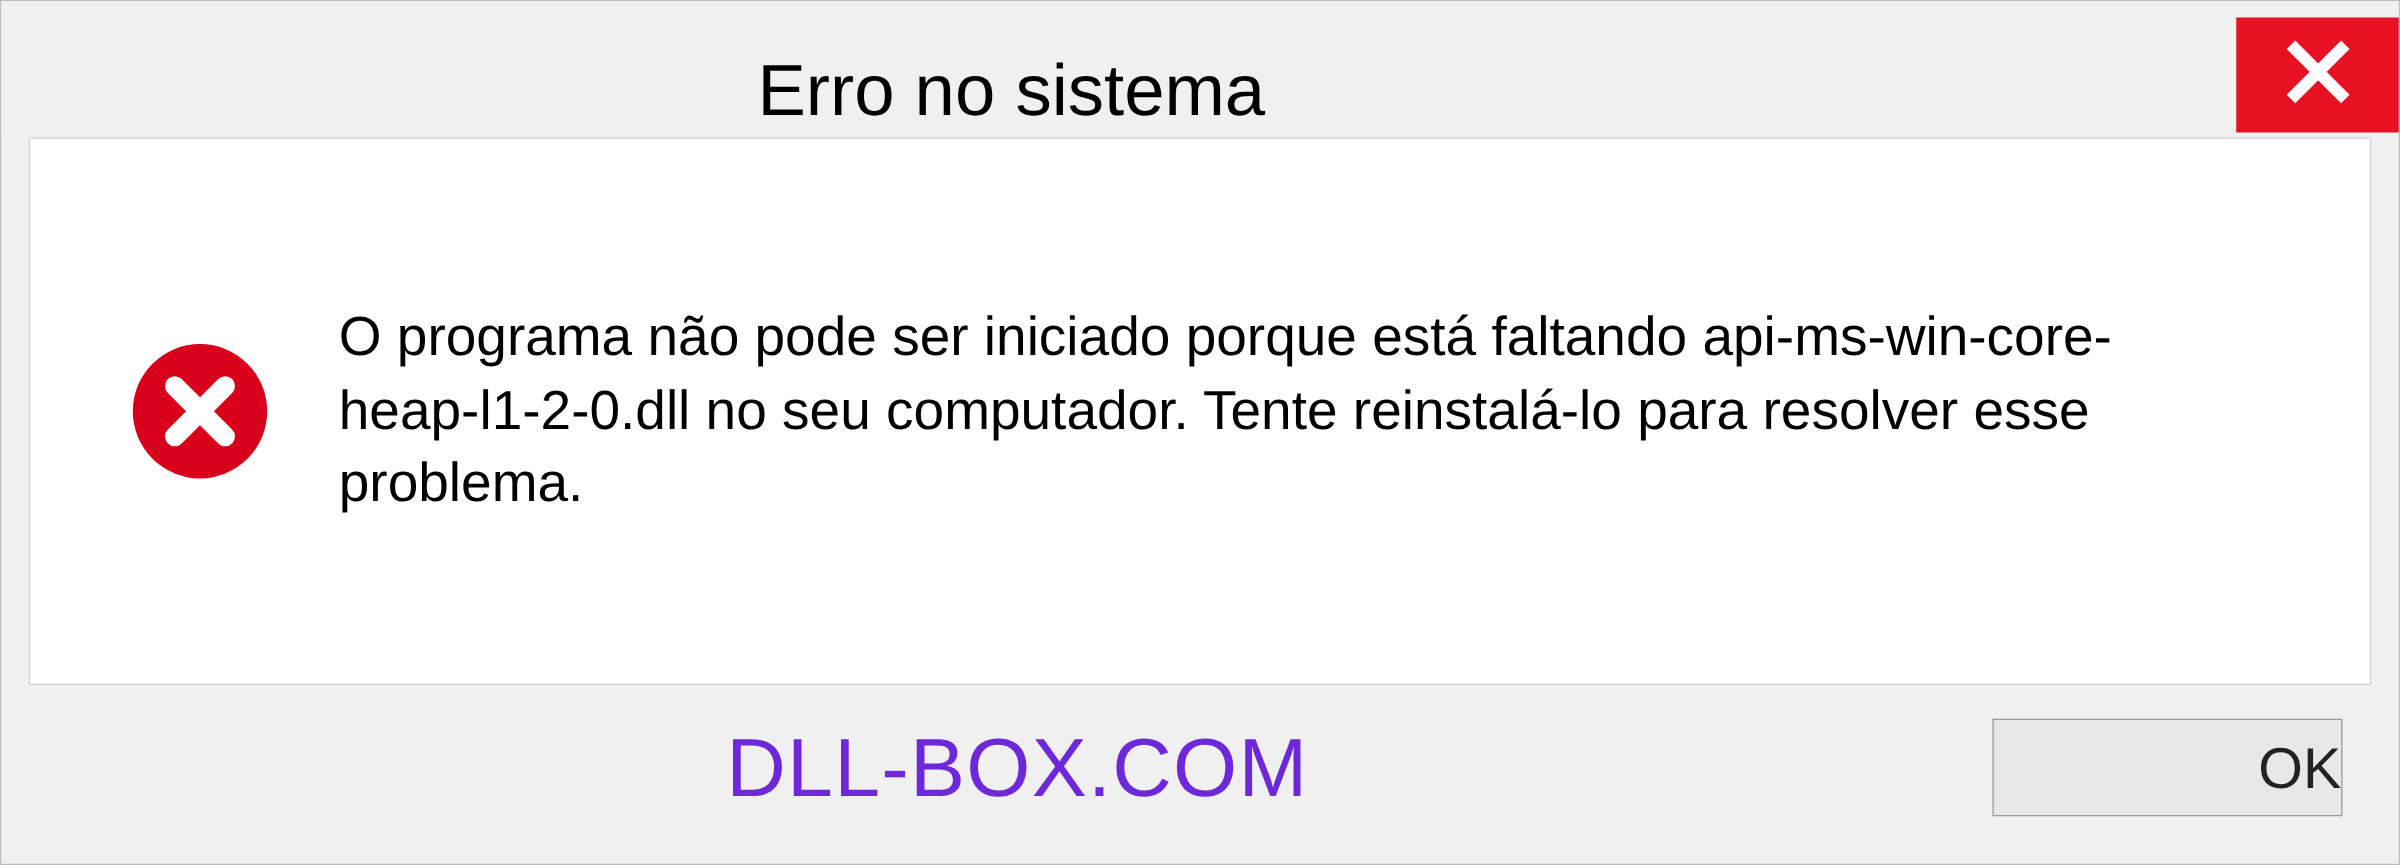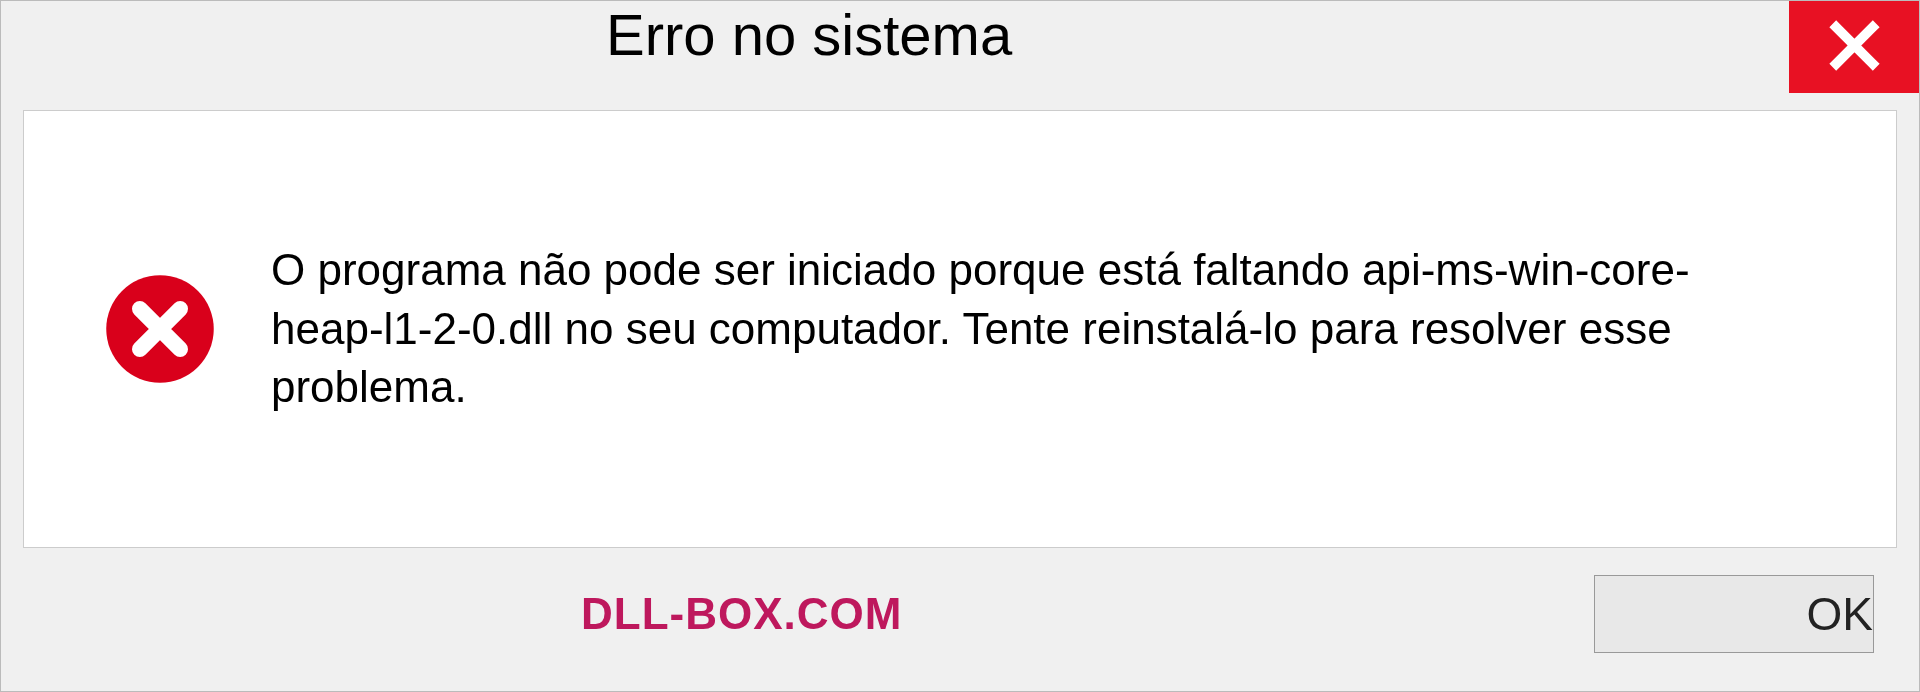--- a/index.html
+++ b/index.html
@@ -18,21 +18,21 @@
     .dialog-box {
       width: 100%;
       height: 100%;
       background: #f0f0f0;
       border: 1px solid #bbb;
       display: flex;
       flex-direction: column;
     }
     .title-bar {
       display: flex;
-      align-items: flex-start;
+      align-items: flex-end;
       justify-content: space-between;
       padding: 0;
       height: 105px;
       background: #f0f0f0;
     }
     .title-text {
       font-size: 58px;
       font-weight: 400;
       color: #000;
       padding-left: 605px;
@@ -79,23 +79,23 @@
     }
     .footer-bar {
       height: 130px;
       display: flex;
       align-items: center;
       justify-content: space-between;
       padding: 0 45px 25px 45px;
       margin-top: 5px;
     }
     .watermark {
-      font-size: 44px;
-      font-weight: 700;
-      color: #be185d;
+      font-size: 66px;
+      font-weight: 400;
+      color: #6d28d9;
       letter-spacing: 1px;
       font-family: Arial, "Arial Black", sans-serif;
       padding-left: 535px;
     }
     .ok-button {
       width: 280px;
       height: 78px;
       background: #e8e8e8;
       border: 1px solid #999;
       font-size: 46px;

